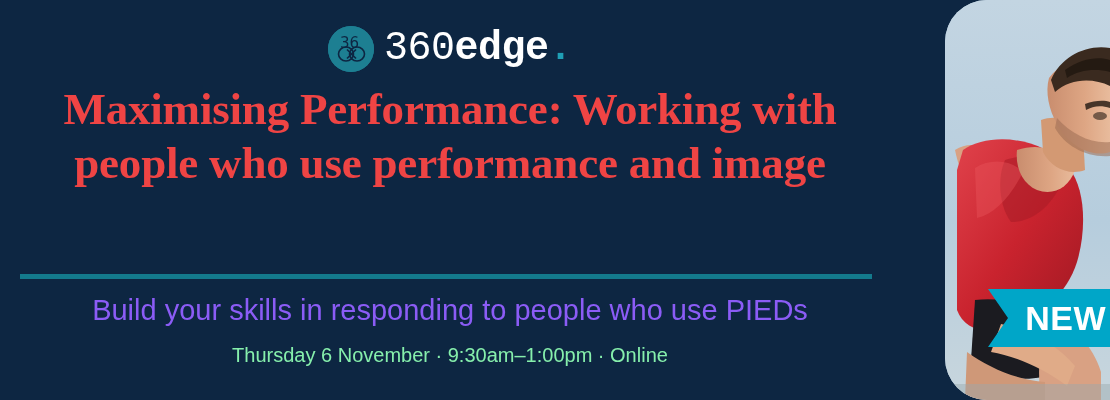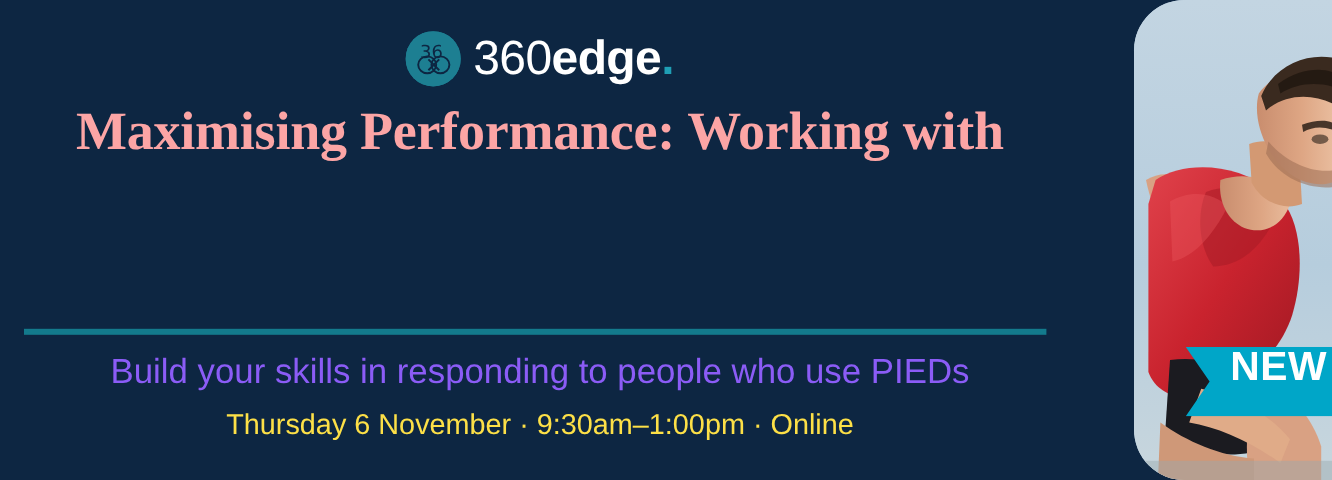--- a/index.html
+++ b/index.html
@@ -44,37 +44,37 @@
     position: relative;
     flex: 0 0 auto;
   }
   .logo-mark svg { display: block; }
   .logo-word {
     margin-left: 10px;
     font-size: 40px;
     line-height: 40px;
     letter-spacing: -0.5px;
     color: #ffffff;
-    font-family: Liberation Sans, sans-serif;
+    font-family: Liberation Mono, monospace;
     font-weight: 300;
     white-space: nowrap;
   }
   .logo-word .wm-bold { font-weight: 700; }
   .logo-word .wm-dot { color: #1f9fb5; font-weight: 700; }
 
   
   .headline {
     margin: 10px 0 0 0;
     width: 900px;
     text-align: center;
     font-family: "Liberation Serif", "DejaVu Serif", serif;
     font-weight: 700;
     font-size: 45px;
     line-height: 54px;
-    color: #fca5a5;
+    color: #ef4444;
     letter-spacing: -0.2px;
   }
 
   
   .divider {
     position: absolute;
     left: 20px;
     top: 274px;
     width: 852px;
     height: 5px;
@@ -95,23 +95,23 @@
     font-family: "Liberation Sans", sans-serif;
   }
 
   
   .details {
     position: absolute;
     left: 0;
     top: 342px;
     width: 900px;
     text-align: center;
-    font-size: 24px;
+    font-size: 20px;
     line-height: 26px;
-    color: #fde047;
+    color: #86efac;
     font-weight: 400;
     font-family: "Liberation Sans", sans-serif;
   }
 
   
   .photo {
     position: absolute;
     left: 945px;
     top: 0;
     width: 165px;
@@ -125,20 +125,21 @@
 
   
   .ribbon {
     position: absolute;
     left: 988px;
     top: 289px;
     height: 58px;
     width: 122px;
     background: #00a6c8;
     display: flex;
+    align-items: center;
     justify-content: flex-end;
     padding-right: 4px;
     box-sizing: border-box;
     clip-path: polygon(0 0, 100% 0, 100% 100%, 0 100%, 20px 50%);
   }
   .ribbon-label {
     color: #ffffff;
     font-size: 34px;
     line-height: 34px;
     font-weight: 700;
@@ -163,20 +164,21 @@
           <ellipse cx="29" cy="28" rx="7.5" ry="7" fill="none" stroke="#0d2642" stroke-width="1.6"></ellipse>
           <line x1="19" y1="23.5" x2="28" y2="32.5" stroke="#0d2642" stroke-width="1.6"></line>
           <line x1="28" y1="23.5" x2="19" y2="32.5" stroke="#0d2642" stroke-width="1.6"></line>
         </svg>
       </div>
       <div class="logo-word"><span>360</span><span class="wm-bold">edge</span><span class="wm-dot">.</span></div>
     </div>
 
     <div class="headline">
       <div>Maximising Performance: Working with</div>
+      <div>people who use performance and image</div>
     </div>
   </div>
 
   <div class="divider"></div>
 
   <div class="subtitle">Build your skills in responding to people who use PIEDs</div>
 
   <div class="details">Thursday 6 November · 9:30am–1:00pm · Online</div>
 
   <div class="photo">

